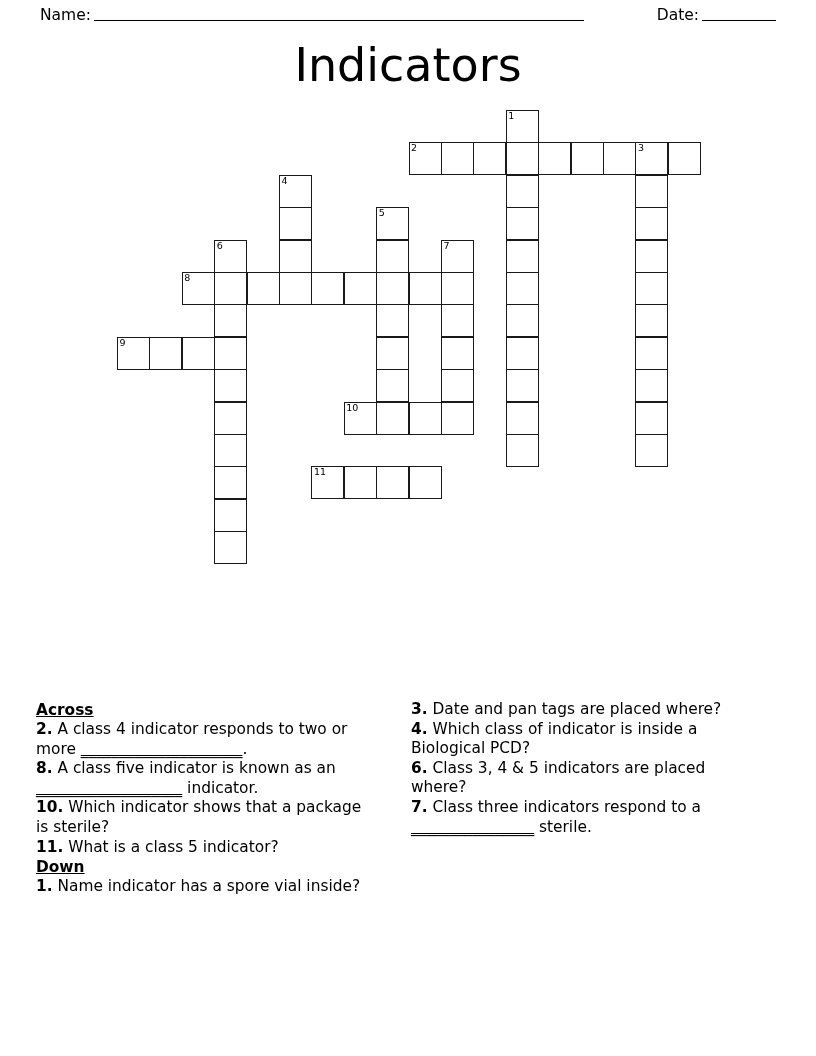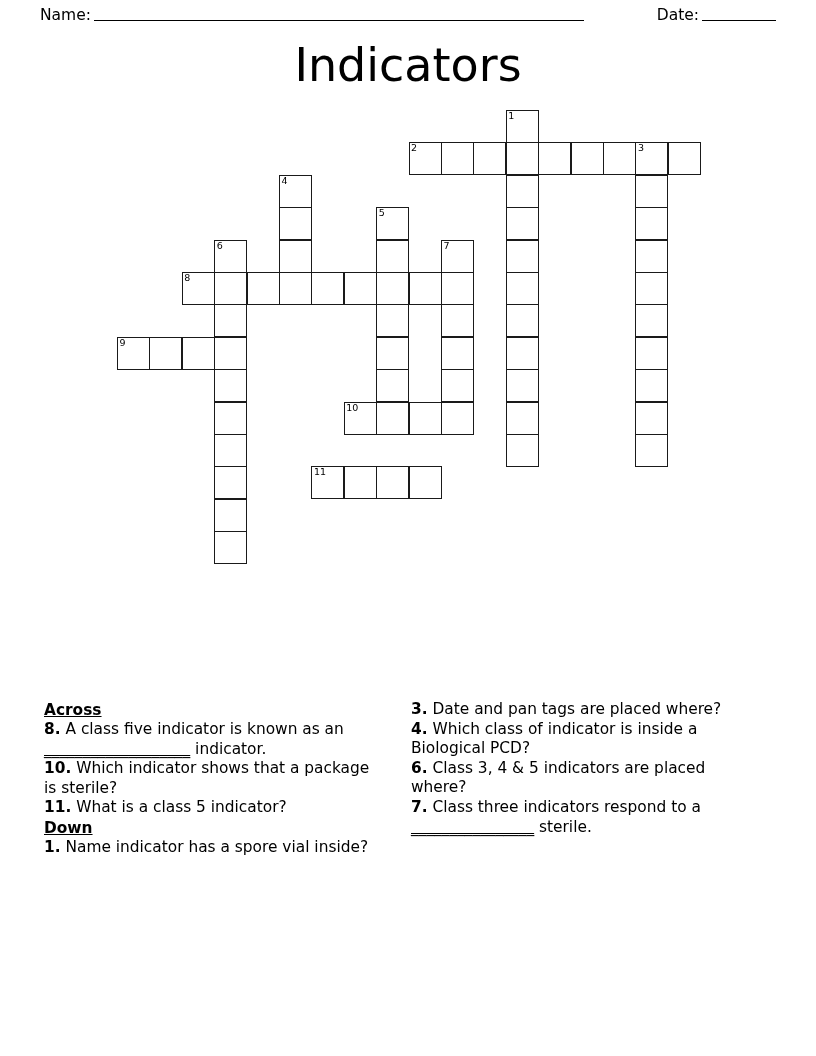--- a/index.html
+++ b/index.html
@@ -94,21 +94,21 @@
     top: 700px;
     width: 816px;
     height: 300px;
   }
   .clue-col {
     position: absolute;
     top: 0;
     font-size: 15.4px;
     line-height: 19.6px;
   }
-  .clue-col-left { left: 44px; width: 340px; }
+  .clue-col-left { left: 36px; width: 340px; }
   .clue-col-right { left: 411px; width: 350px; }
 
   .clue-heading {
     font-weight: bold;
     text-decoration: underline;
     font-size: 15.4px;
     line-height: 20px;
     margin: 0;
   }
   .clue-item {
@@ -228,20 +228,21 @@
       <span class="cw-num">11</span>
     </div>
     <div class="cw-cell" style="left: 343.8px; top: 466.4px;"></div>
     <div class="cw-cell" style="left: 376.2px; top: 466.4px;"></div>
     <div class="cw-cell" style="left: 408.6px; top: 466.4px;"></div>
   </div>
 
 <div id="clues">
   <div class="clue-col clue-col-left">
       <div class="clue-heading">Across</div>
+      <div class="clue-item"><span class="clue-num">2.</span><span> A class 4 indicator responds to two or more </span><span class="blank-fill">_____________________</span><span>.</span></div>
       <div class="clue-item"><span class="clue-num">8.</span><span> A class five indicator is known as an </span><span class="blank-fill">___________________</span><span> indicator.</span></div>
       <div class="clue-item"><span class="clue-num">10.</span><span> Which indicator shows that a package is sterile?</span></div>
       <div class="clue-item"><span class="clue-num">11.</span><span> What is a class 5 indicator?</span></div>
       <div class="clue-heading">Down</div>
       <div class="clue-item"><span class="clue-num">1.</span><span> Name indicator has a spore vial inside?</span></div>
     </div>
   <div class="clue-col clue-col-right">
       <div class="clue-item"><span class="clue-num">3.</span><span> Date and pan tags are placed where?</span></div>
       <div class="clue-item"><span class="clue-num">4.</span><span> Which class of indicator is inside a Biological PCD?</span></div>
       <div class="clue-item"><span class="clue-num">6.</span><span> Class 3, 4 &amp; 5 indicators are placed where?</span></div>

